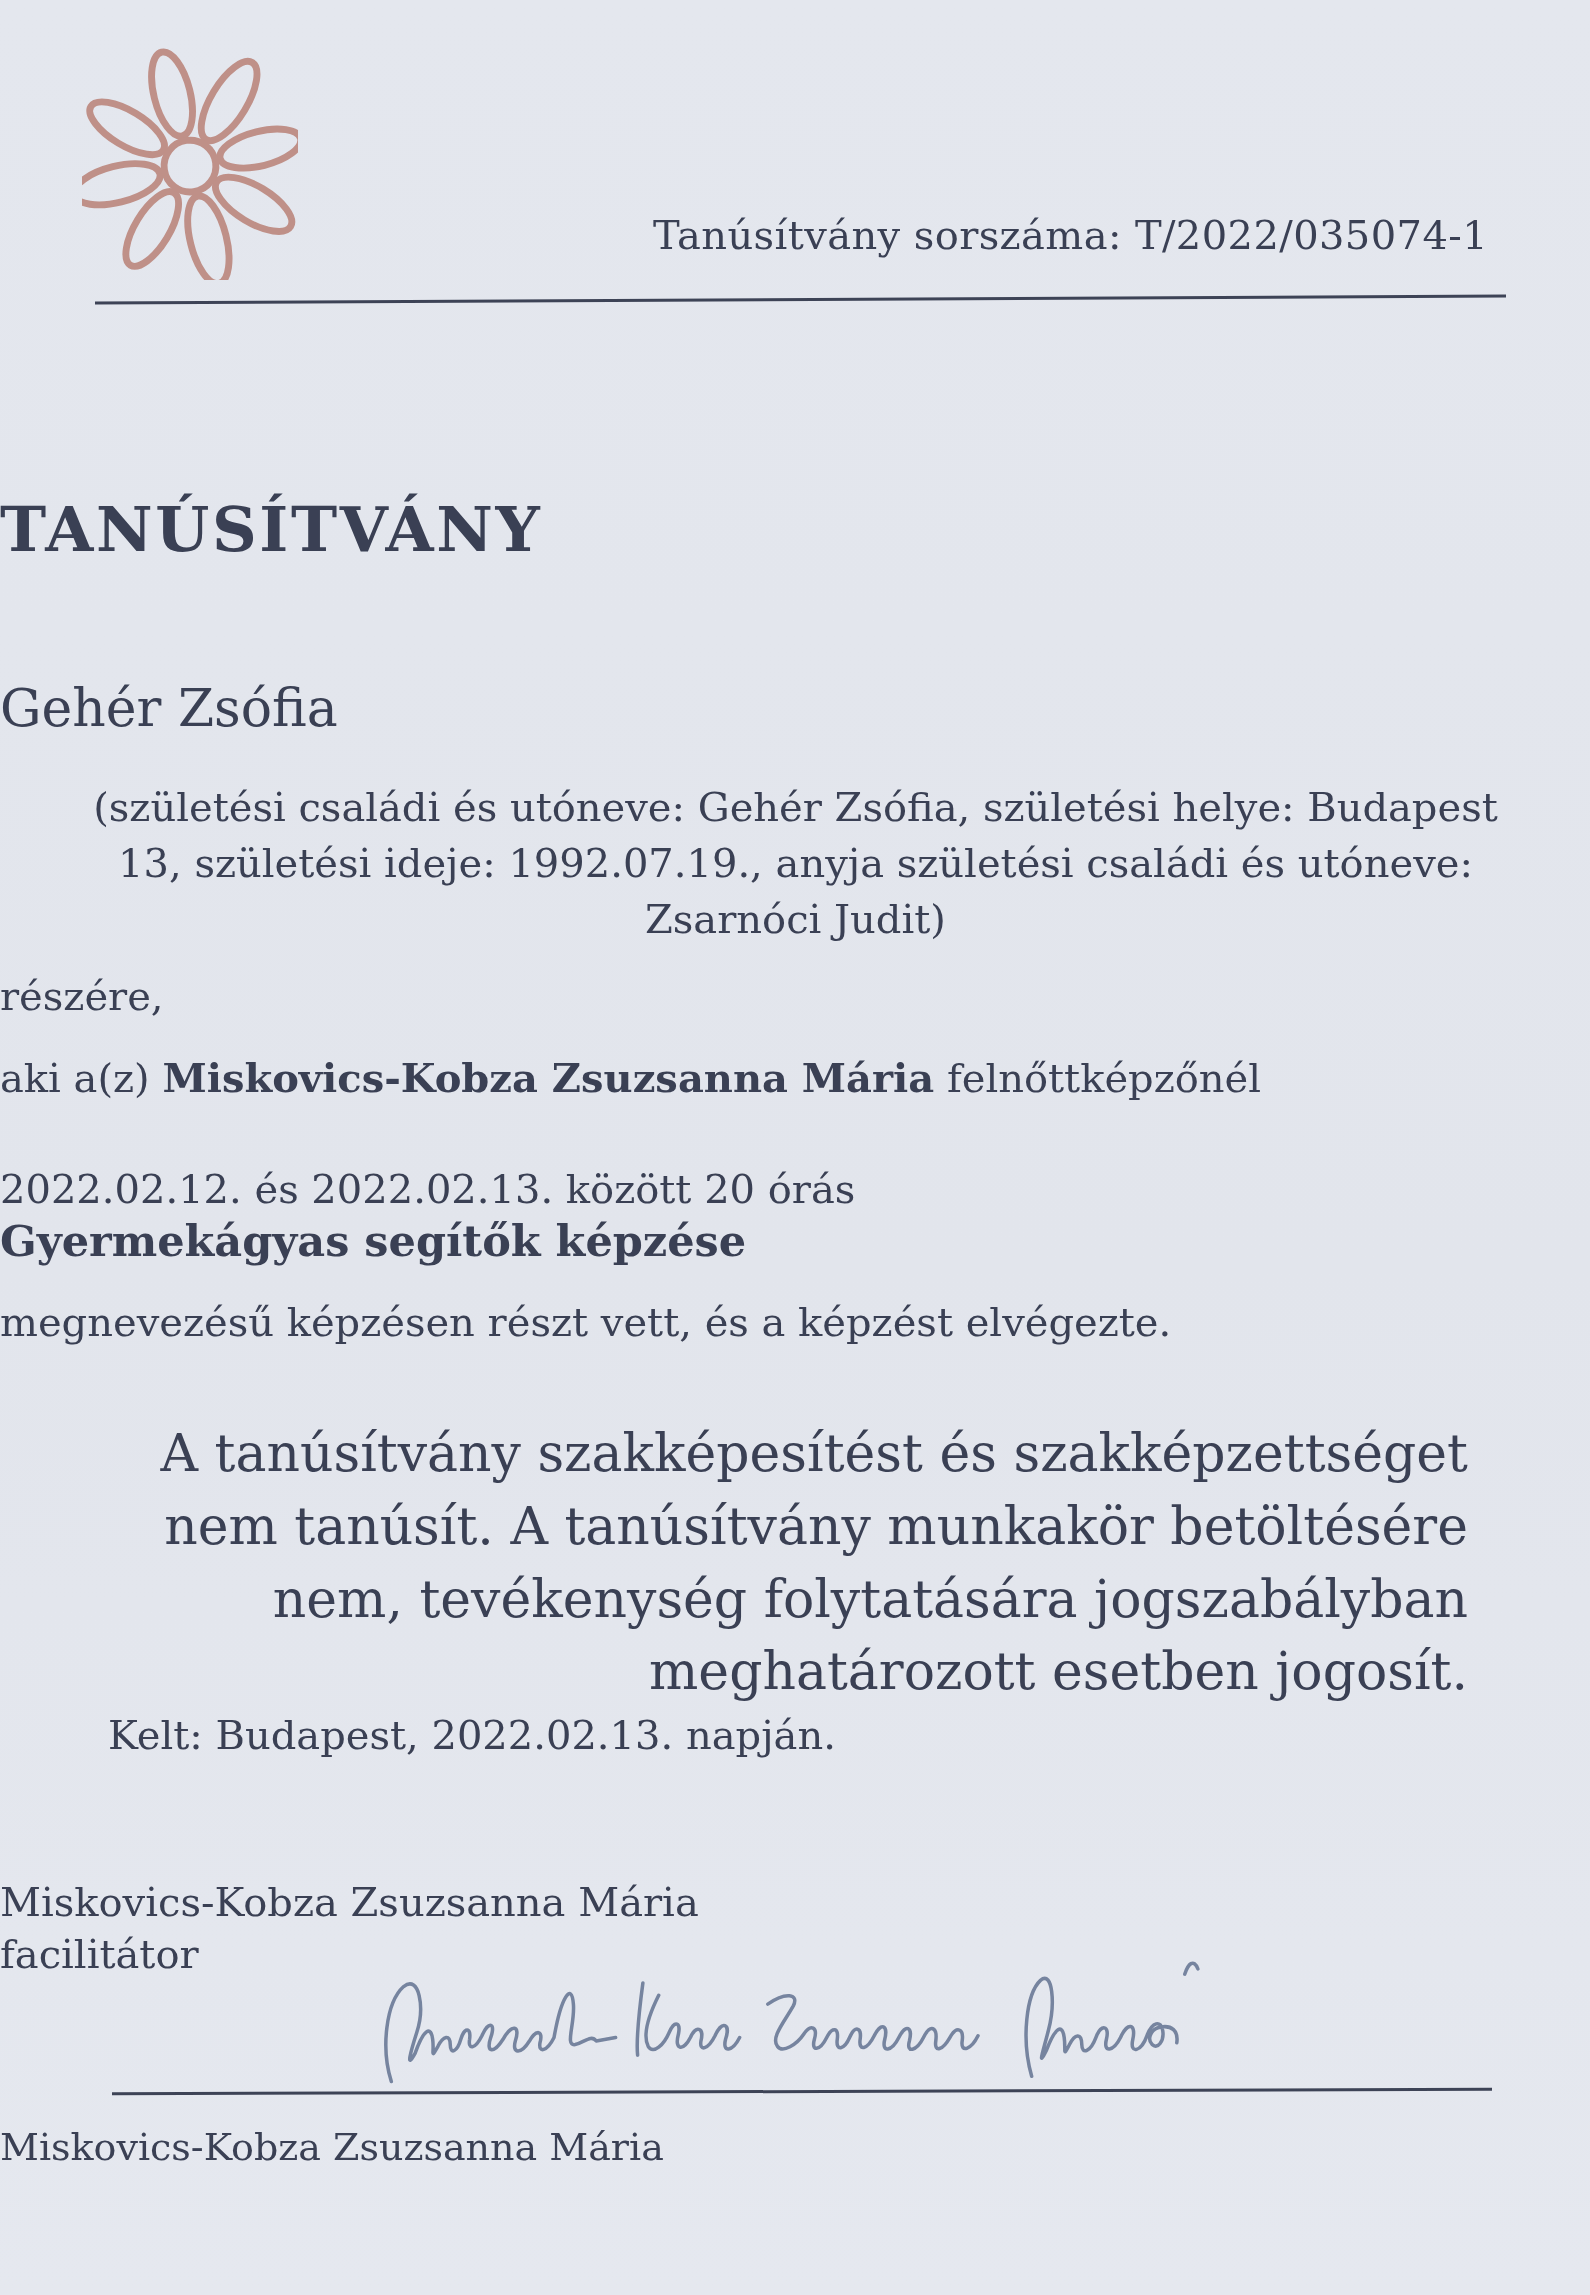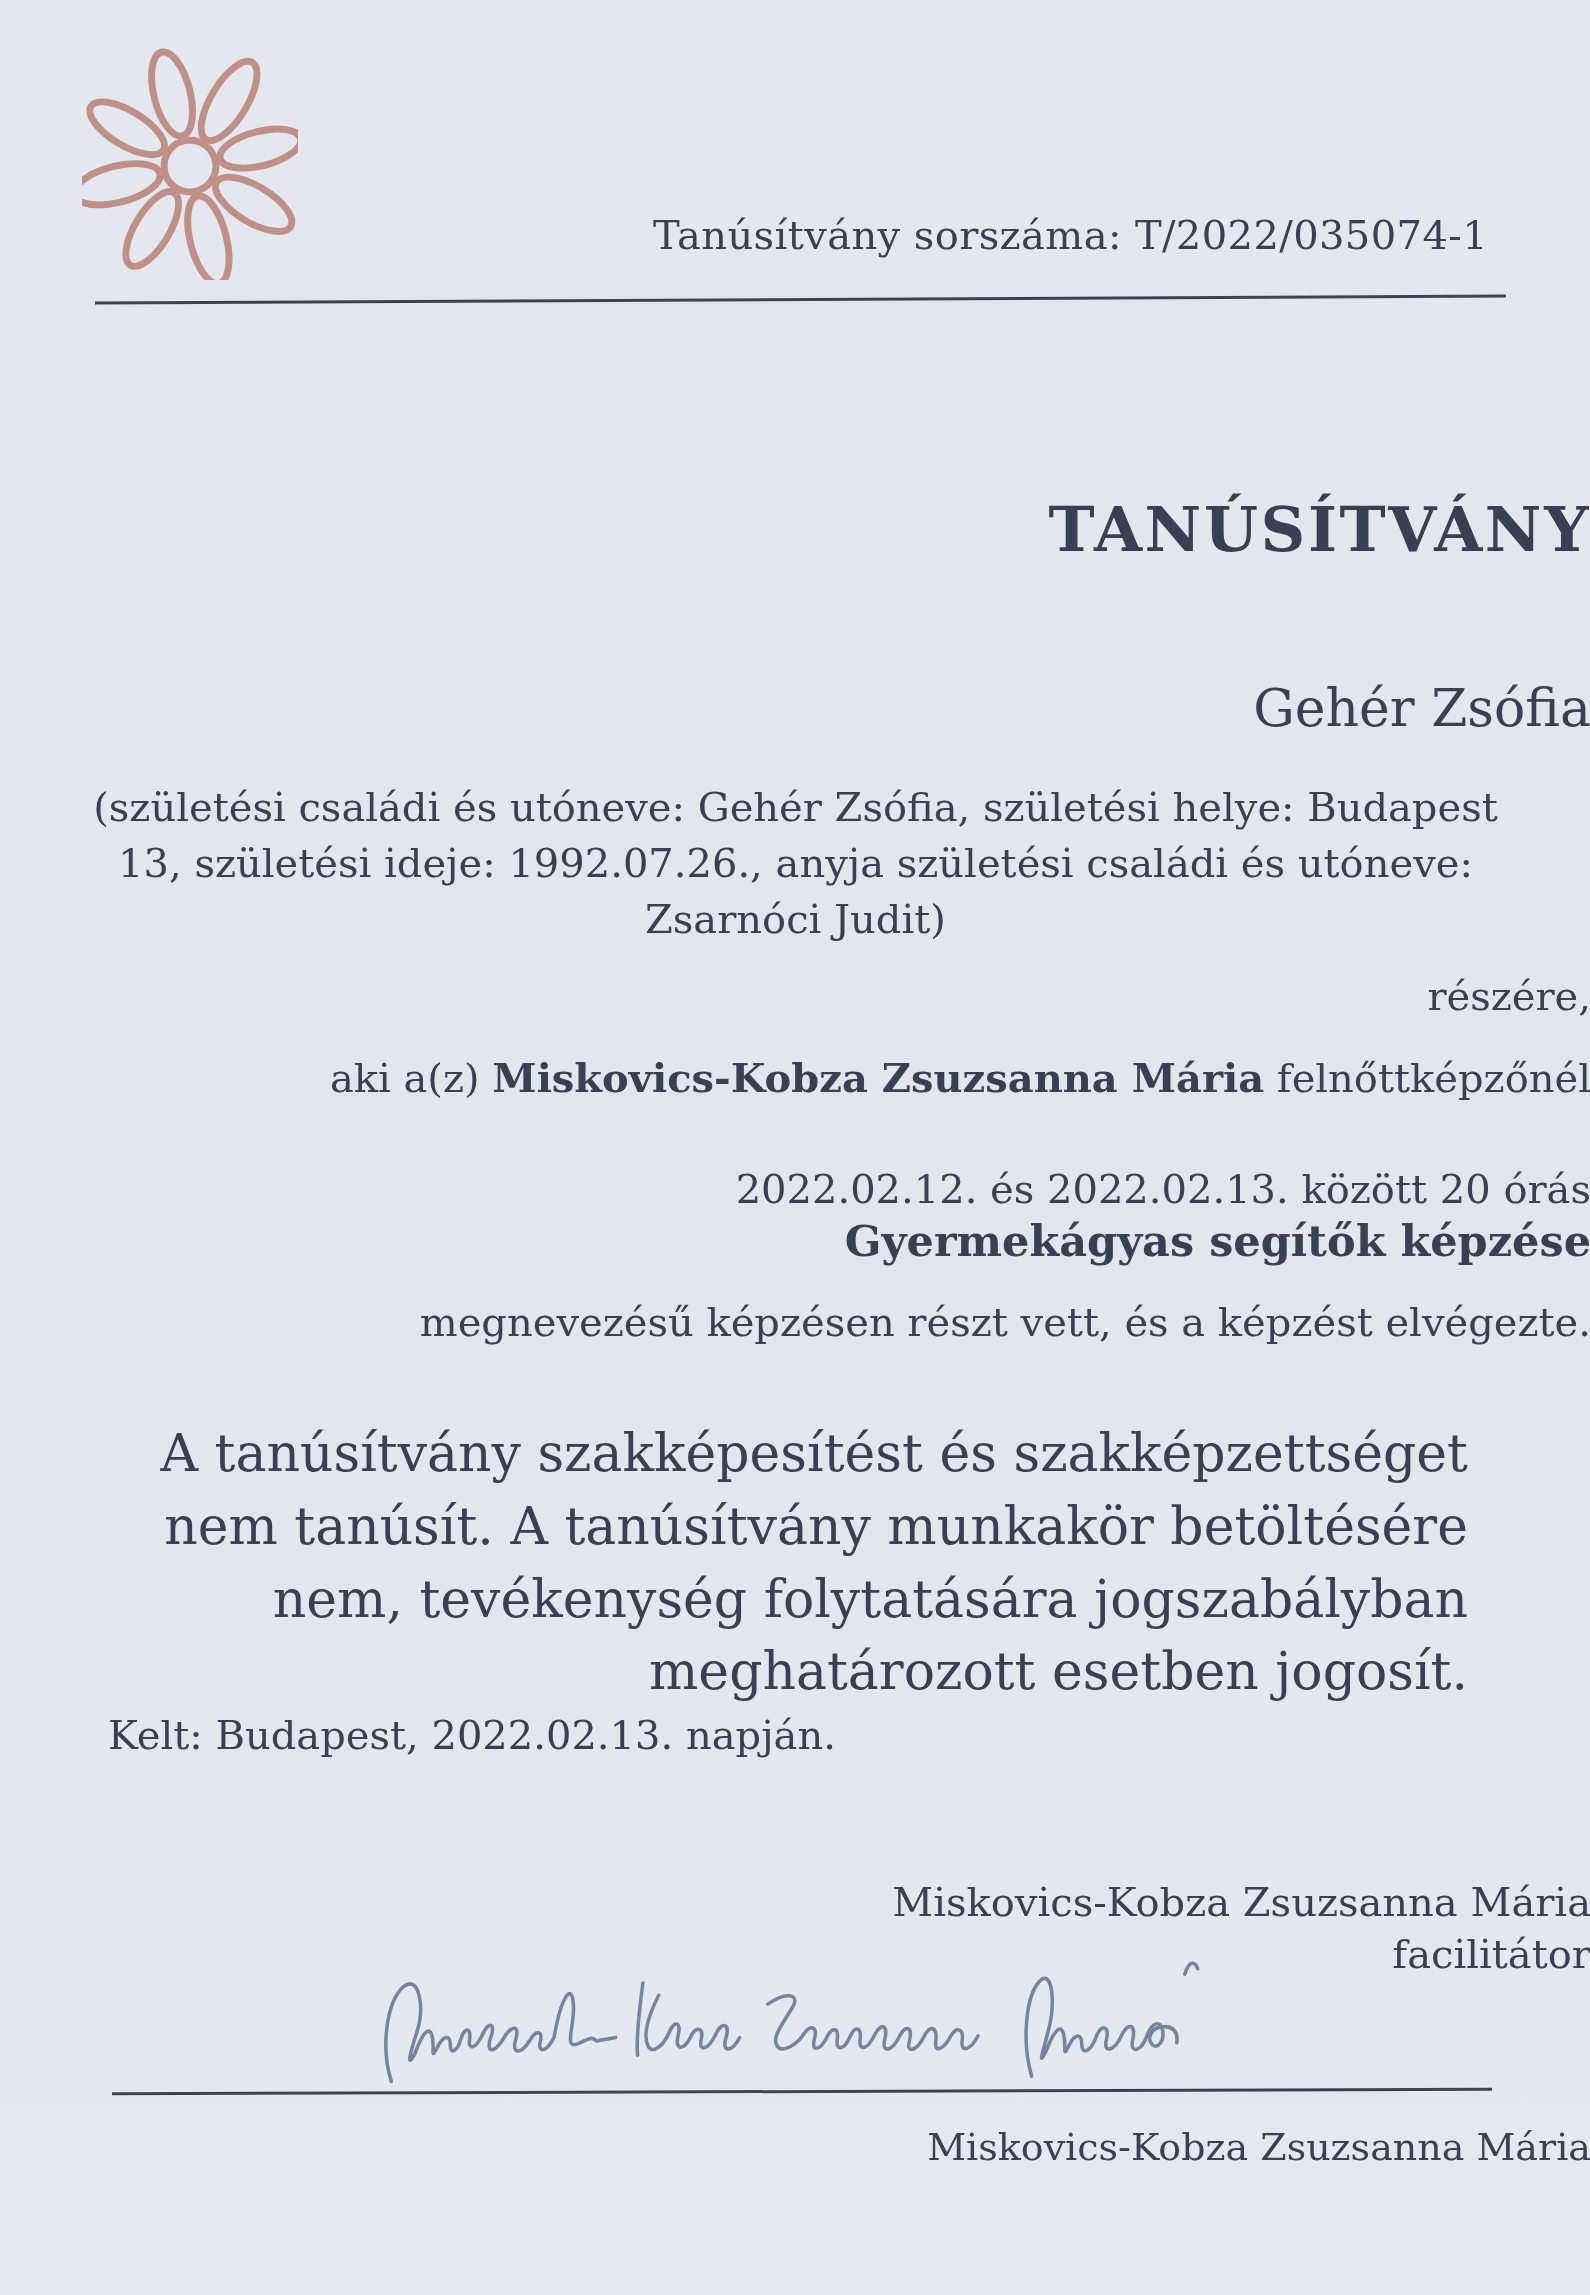--- a/index.html
+++ b/index.html
@@ -10,21 +10,21 @@
   .page {
     position: relative;
     width: 1591px;
     height: 2295px;
     background: linear-gradient(180deg, #e4e7ee 0%, #e2e5ec 55%, #e5e8ef 100%);
     font-family: "DejaVu Serif", "Liberation Serif", serif;
     color: #3a4054;
     overflow: hidden;
   }
   .abs { position: absolute; }
-  .centered { left: 0; right: 0; text-align: right; margin-left: 13px; }
+  .centered { left: 0; right: 0; text-align: left; }
   .logo {
     left: 82px;
     top: 47px;
     width: 216px;
     height: 233px;
   }
   .serial {
     top: 212px;
     right: 103px;
     font-size: 40px;
@@ -144,21 +144,21 @@
     <span>Tanúsítvány sorszáma:</span>
     <span>T/2022/035074-1</span>
   </div>
 
   <div class="abs rule rule-top"></div>
 
   <div class="abs centered doc-title">TANÚSÍTVÁNY</div>
 
   <div class="abs centered recipient-name">Gehér Zsófia</div>
 
-  <div class="abs birth-details">(születési családi és utóneve: Gehér Zsófia, születési helye: Budapest 13, születési ideje: 1992.07.26., anyja születési családi és utóneve: Zsarnóci Judit)</div>
+  <div class="abs birth-details">(születési családi és utóneve: Gehér Zsófia, születési helye: Budapest 13, születési ideje: 1992.07.19., anyja születési családi és utóneve: Zsarnóci Judit)</div>
 
   <div class="abs centered provider-line">
     <span>aki a(z)</span>
     <b>Miskovics-Kobza Zsuzsanna Mária</b>
     <span>felnőttképzőnél</span>
   </div>
 
   <div class="abs centered for-line">részére,</div>
 
   <div class="abs centered dates-line">2022.02.12. és 2022.02.13. között 20 órás</div>

